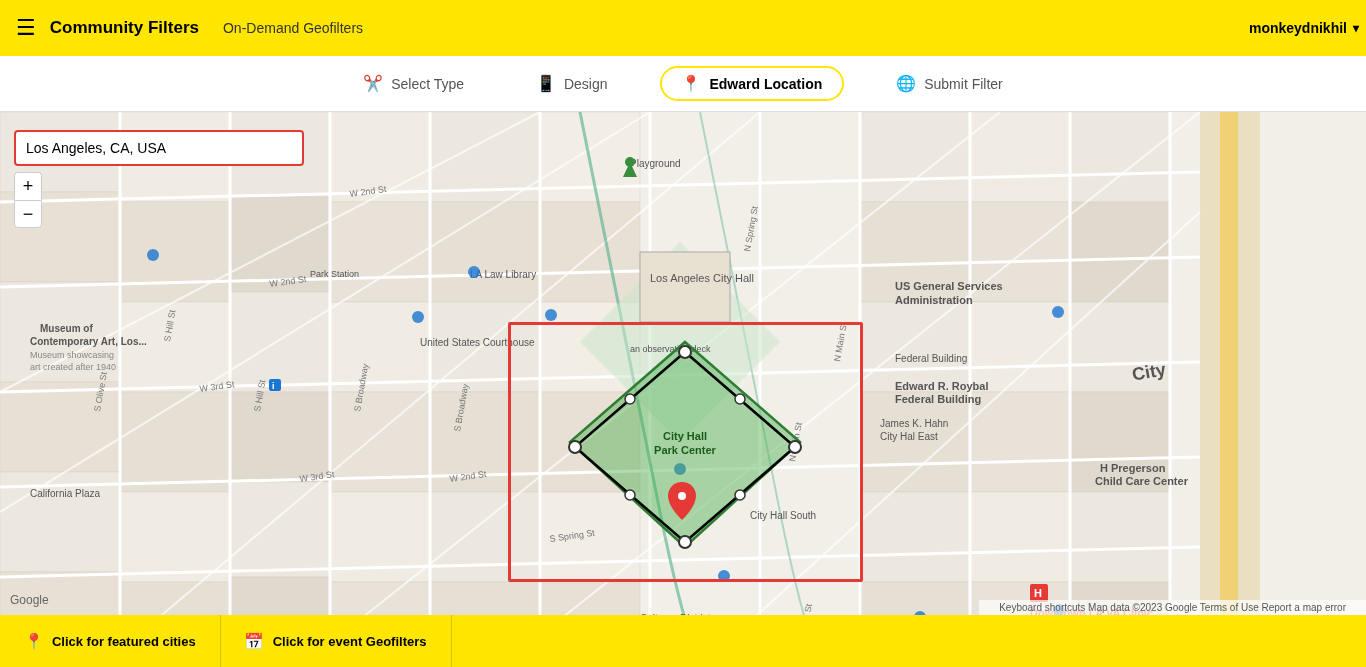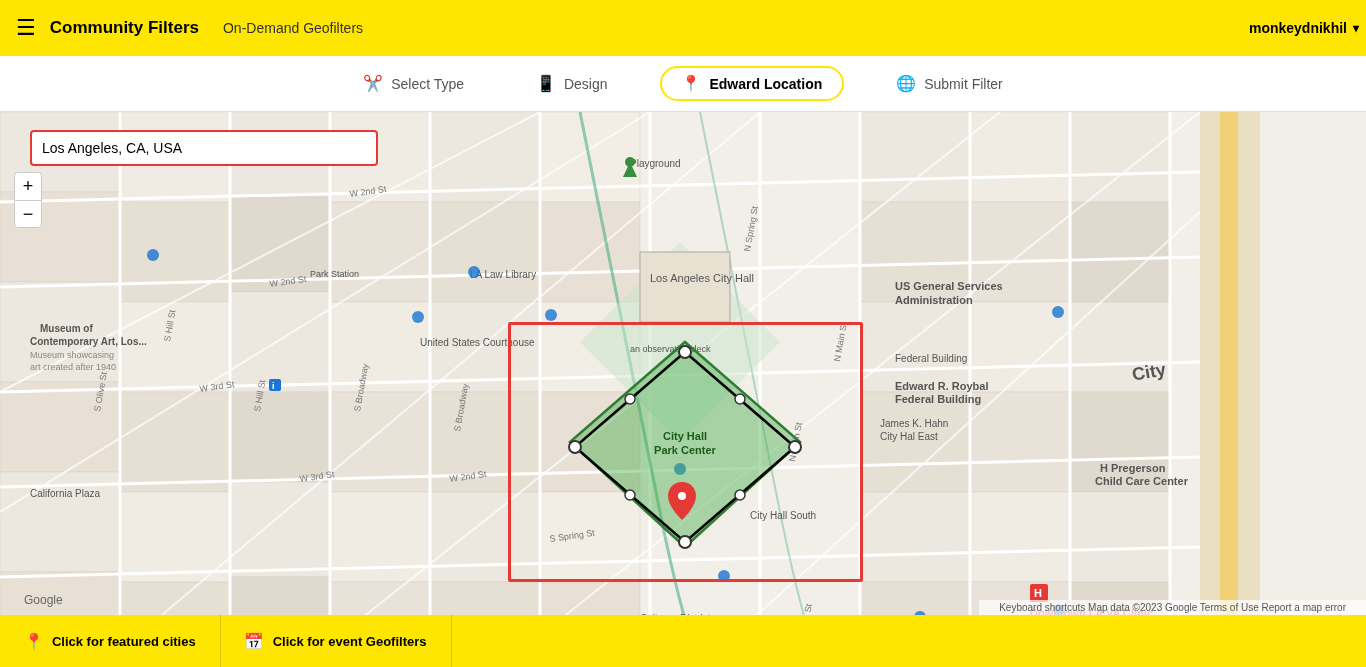--- a/index.html
+++ b/index.html
@@ -95,28 +95,27 @@
     #search-box {
       position: absolute;
       top: 18px;
       left: 14px;
       z-index: 50;
       display: flex;
       flex-direction: column;
       gap: 4px;
     }
     #search-input {
-      width: 348px;
+      width: 290px;
       height: 36px;
       border: 2px solid #e53935;
       border-radius: 4px;
       padding: 0 10px;
       font-size: 14px;
       background: #fff;
-      margin-left: 16px;
     }
 
     
     #zoom-controls {
       position: absolute;
       top: 60px;
       left: 14px;
       z-index: 50;
       display: flex;
       flex-direction: column;
@@ -203,21 +202,21 @@
       font-size: 14px;
       font-weight: bold;
       cursor: pointer;
       color: #000;
     }
 
     
     .google-logo {
       position: absolute;
       bottom: 60px;
-      left: 24px;
+      left: 10px;
       font-size: 11px;
       color: #666;
       z-index: 50;
       margin-top: 40px;
     }
 
     
     .map-credits {
       position: absolute;
       bottom: 52px;

